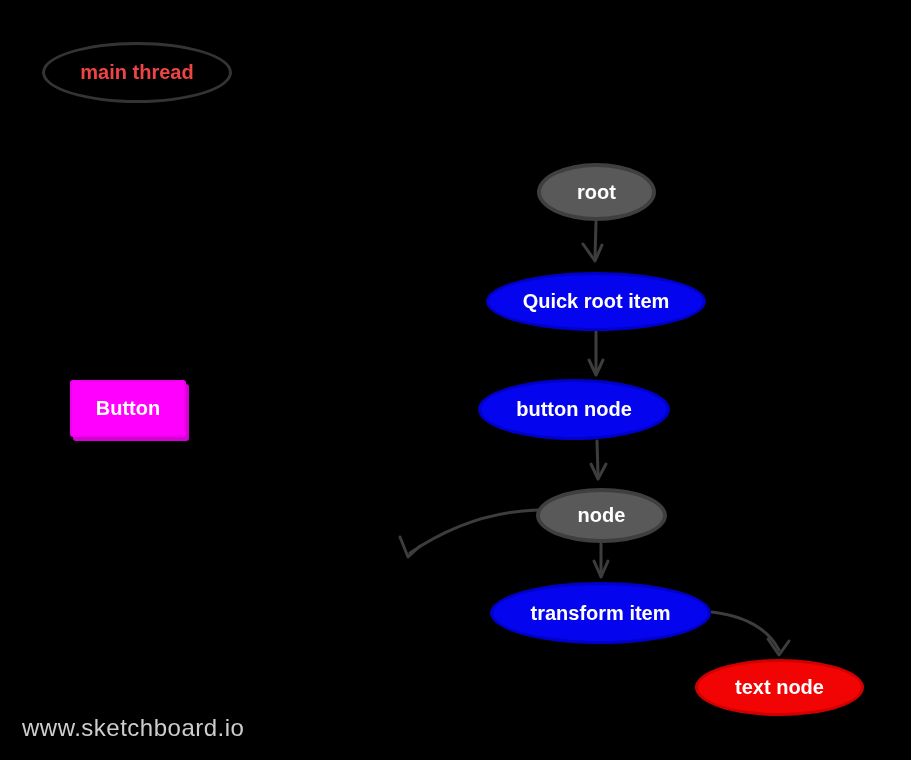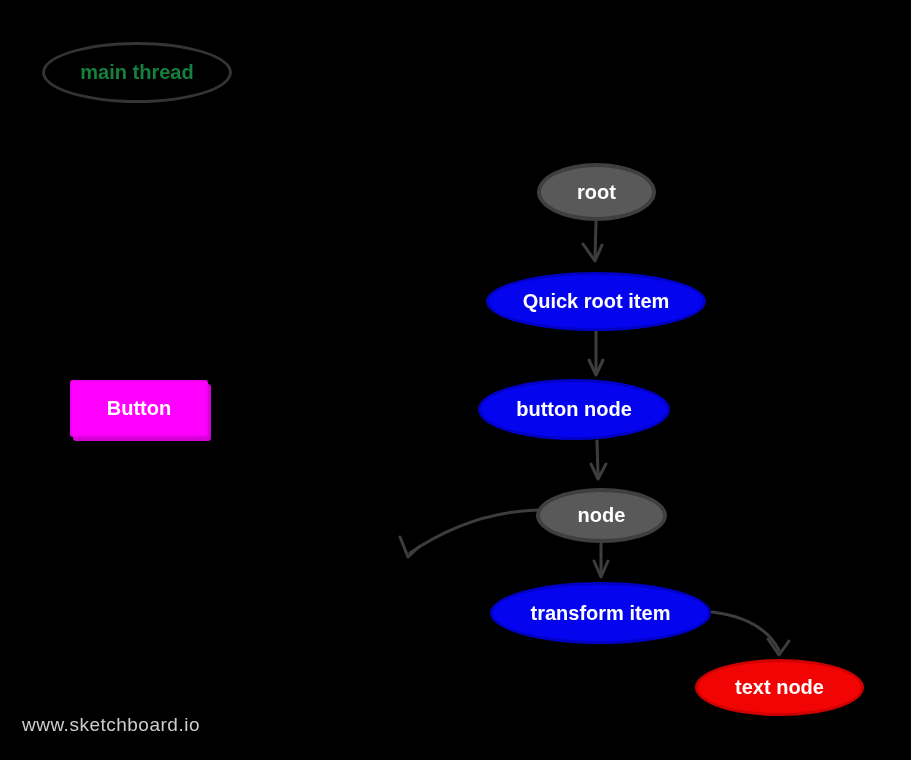--- a/index.html
+++ b/index.html
@@ -30,21 +30,21 @@
     box-sizing: border-box;
     border-radius: 50%;
     font-weight: bold;
     font-size: 20px;
     color: #ffffff;
     text-align: center;
   }
   .lane-ellipse {
     background: transparent;
     border: 3px solid #343434;
-    color: #15803d;
+    color: #ef4444;
   }
   .node-gray {
     background: #595959;
     border: 4px solid #3f3f3f;
   }
   .node-blue {
     background: #0404ee;
     border: 3px solid #0000c6;
   }
   .node-red {
@@ -54,21 +54,21 @@
   .node-rect {
     border-radius: 3px;
     background: #ff00ff;
     border: 2px solid #f000f0;
     box-shadow: 3px 4px 0 #d400d4;
   }
   .watermark {
     position: absolute;
     left: 22px;
     top: 714px;
-    font-size: 19px;
+    font-size: 24px;
     font-weight: 400;
     color: #cdcdcd;
     letter-spacing: 0.5px;
   }
   .edge {
     stroke: #3d3d3d;
     stroke-width: 3;
     fill: none;
     stroke-linecap: round;
     stroke-linejoin: round;
@@ -135,19 +135,19 @@
 
 
   <div class="node node-blue" style="left:490px; top:582px; width:221px; height:62px;">
     <span>transform item</span>
   </div>
 
   <div class="node node-red" style="left:695px; top:659px; width:169px; height:57px;">
     <span>text node</span>
   </div>
 
-  <div class="node node-rect" style="left:70px; top:380px; width:138px; height:57px;">
+  <div class="node node-rect" style="left:70px; top:380px; width:116px; height:57px;">
     <span>Button</span>
   </div>
 
   <div class="watermark">www.sketchboard.io</div>
 
 </div>
 
 </body></html>

